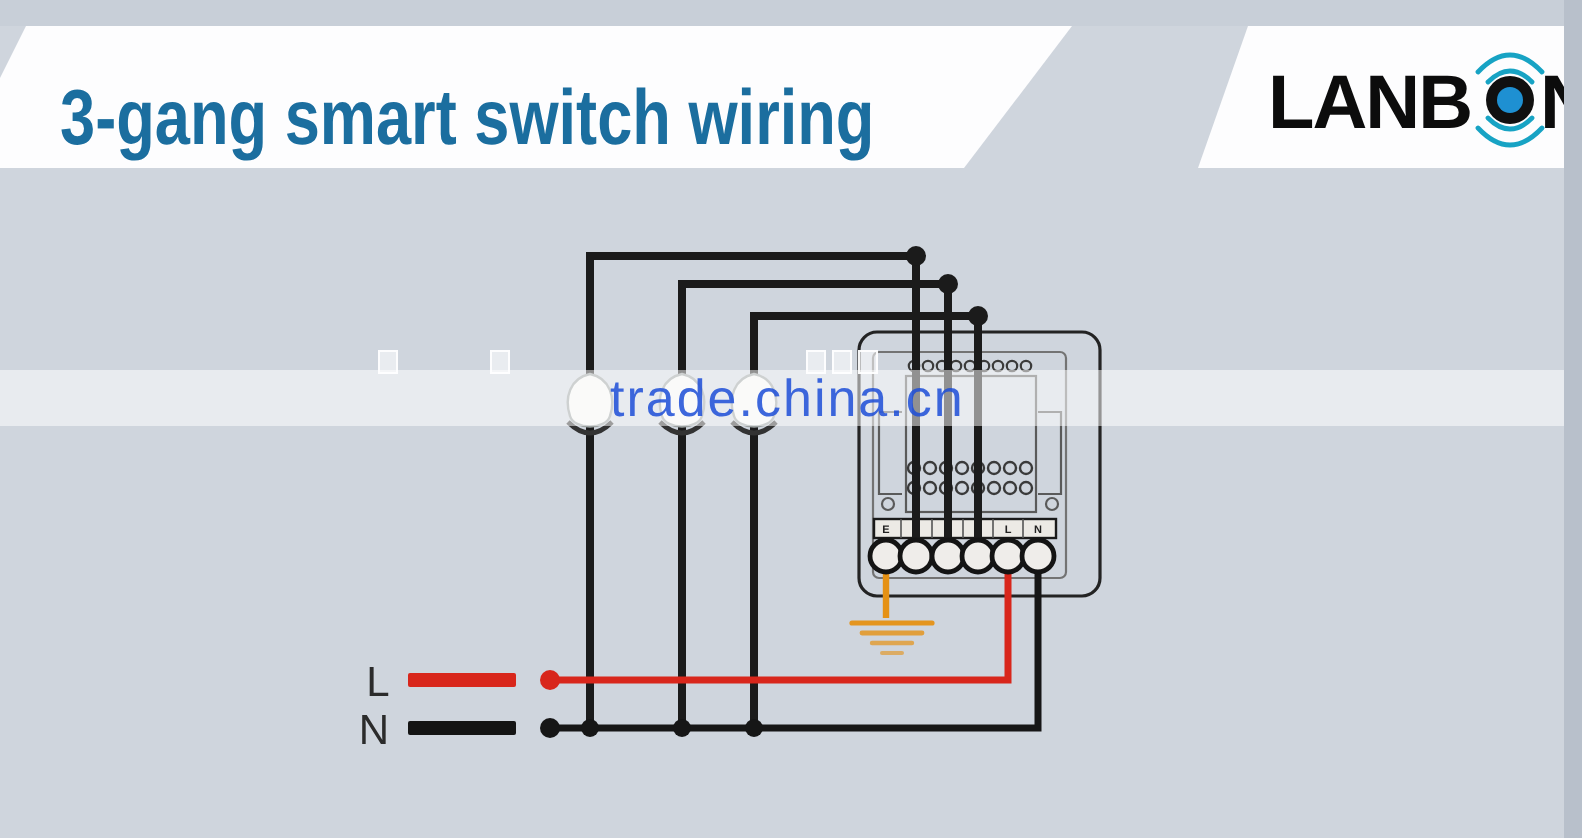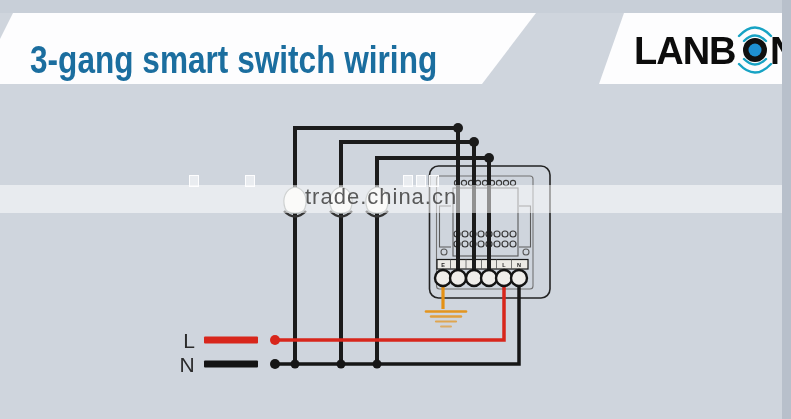--- a/index.html
+++ b/index.html
@@ -11,21 +11,21 @@
   .banner-title{left:0;width:545px;
      clip-path:polygon(13px 0,536px 0,482px 71px,0 71px,0 26px);}
   .banner-logo{left:588px;width:222px;
      clip-path:polygon(36px 0,222px 0,222px 71px,11px 71px);}
   .title-text{position:absolute;left:30px;top:25px;margin:0;white-space:nowrap;
      font-size:39px;font-weight:bold;color:#1b6e9f;
      transform:scaleX(0.81);transform-origin:left center;letter-spacing:0px;}
   .diagram-svg{position:absolute;left:0;top:0;z-index:5;}
   .wm-band{position:absolute;left:0;top:185px;width:791px;height:28px;
      background:rgba(255,255,255,0.52);z-index:10;}
-  .wm-text{position:absolute;left:305px;top:184px;font-size:22px;color:#404040;
+  .wm-text{position:absolute;left:305px;top:184px;font-size:26px;color:#1d4ed8;
      opacity:0.85;letter-spacing:1px;z-index:11;white-space:nowrap;}
   .wm-sq{position:absolute;width:8px;height:10px;top:175px;z-index:11;
      background:rgba(255,255,255,0.55);border:1px solid rgba(255,255,255,0.9);}
   svg text{font-family:"Liberation Sans",sans-serif;}
 </style>
 </head>
 <body>
 
 <div class="top-strip"></div>
 

